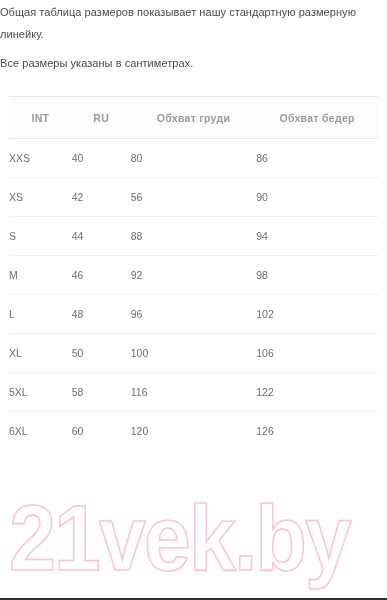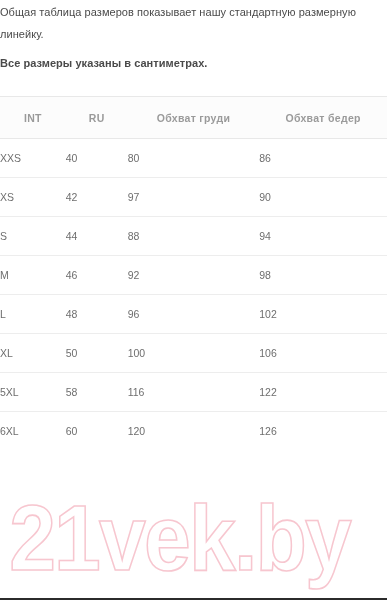--- a/index.html
+++ b/index.html
@@ -36,27 +36,26 @@
     color: #4a4a4a;
     letter-spacing: 0.05px;
   }
 
   .intro p.first {
     margin-top: 1px;
   }
 
   .intro p.second {
     margin-top: 7px;
-    font-weight: bold;
   }
 
   
   .table-wrap {
     margin-top: 22px;
-    padding: 0 0;
+    padding: 0 9px;
   }
 
   table.size-table {
     width: 100%;
     border-collapse: collapse;
     table-layout: fixed;
   }
 
   table.size-table thead th {
     font-size: 10.5px;
@@ -147,21 +146,21 @@
       <tbody>
         <tr>
           <td>XXS</td>
           <td>40</td>
           <td>80</td>
           <td>86</td>
         </tr>
         <tr>
           <td>XS</td>
           <td>42</td>
-          <td>97</td>
+          <td>56</td>
           <td>90</td>
         </tr>
         <tr>
           <td>S</td>
           <td>44</td>
           <td>88</td>
           <td>94</td>
         </tr>
         <tr>
           <td>M</td>

